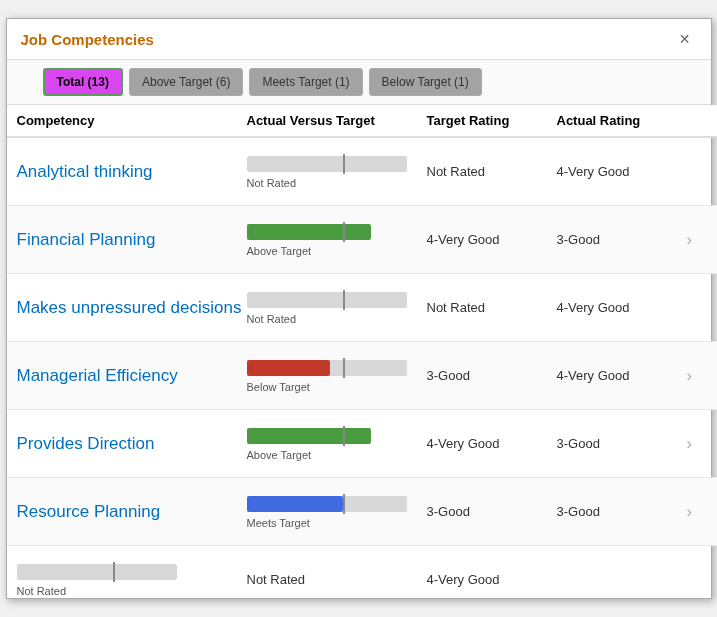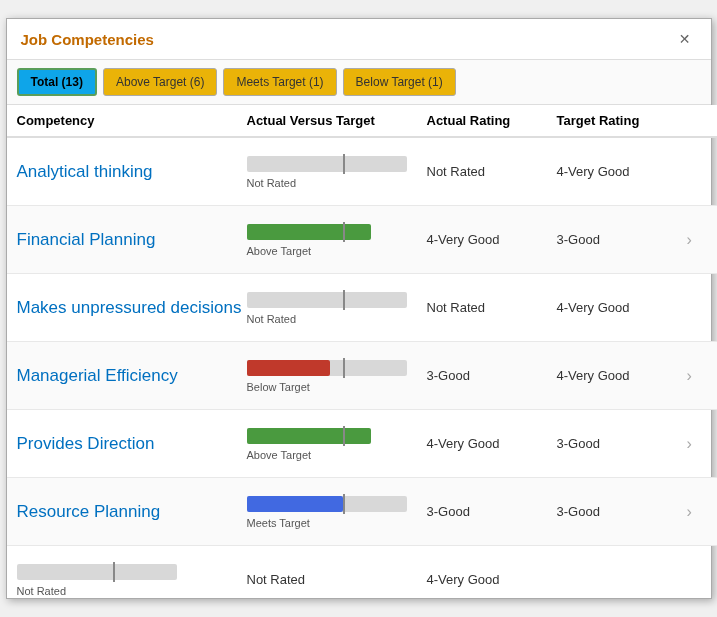--- a/index.html
+++ b/index.html
@@ -42,31 +42,32 @@
     .filter-bar {
       display: flex;
       padding: 8px 10px;
       gap: 6px;
       border-bottom: 1px solid #ddd;
       background: #fafafa;
     }
     .filter-btn {
       padding: 5px 12px;
       border: 1px solid #aaa;
-      background: #eab308;
+      background: #a3a3a3;
       cursor: pointer;
       font-size: 12px;
       border-radius: 3px;
       color: #333;
     }
     .filter-btn.active {
-      background: #0ea5e9;
+      background: #d946ef;
       border: 2px solid #5a9e5a;
       color: #000;
       font-weight: bold;
+      margin-left: 26px;
     }
     .table-header {
       display: grid;
       grid-template-columns: 230px 180px 130px 130px 30px;
       padding: 8px 10px;
       background: #fff;
       border-bottom: 2px solid #ddd;
       font-weight: bold;
       font-size: 13px;
     }
@@ -161,22 +162,22 @@
       <button class="filter-btn">Above Target (6)</button>
       <button class="filter-btn">Meets Target (1)</button>
       <button class="filter-btn">Below Target (1)</button>
     </div>
 
   <div class="main-layout">
     <div class="content-area">
       <div class="table-header">
         <span>Competency</span>
         <span>Actual Versus Target</span>
+        <span>Target Rating</span>
         <span>Actual Rating</span>
-        <span>Target Rating</span>
         <span></span>
       </div>
       <div class="table-body">
 
       <div class="table-row">
             <span class="competency-name">Analytical thinking</span>
             <div class="bar-container">
               <div class="bar-wrapper">
                 <div class="bar-bg" style="width: 100%;"></div>
                 <div class="bar-divider" style="left: 60%;"></div>

